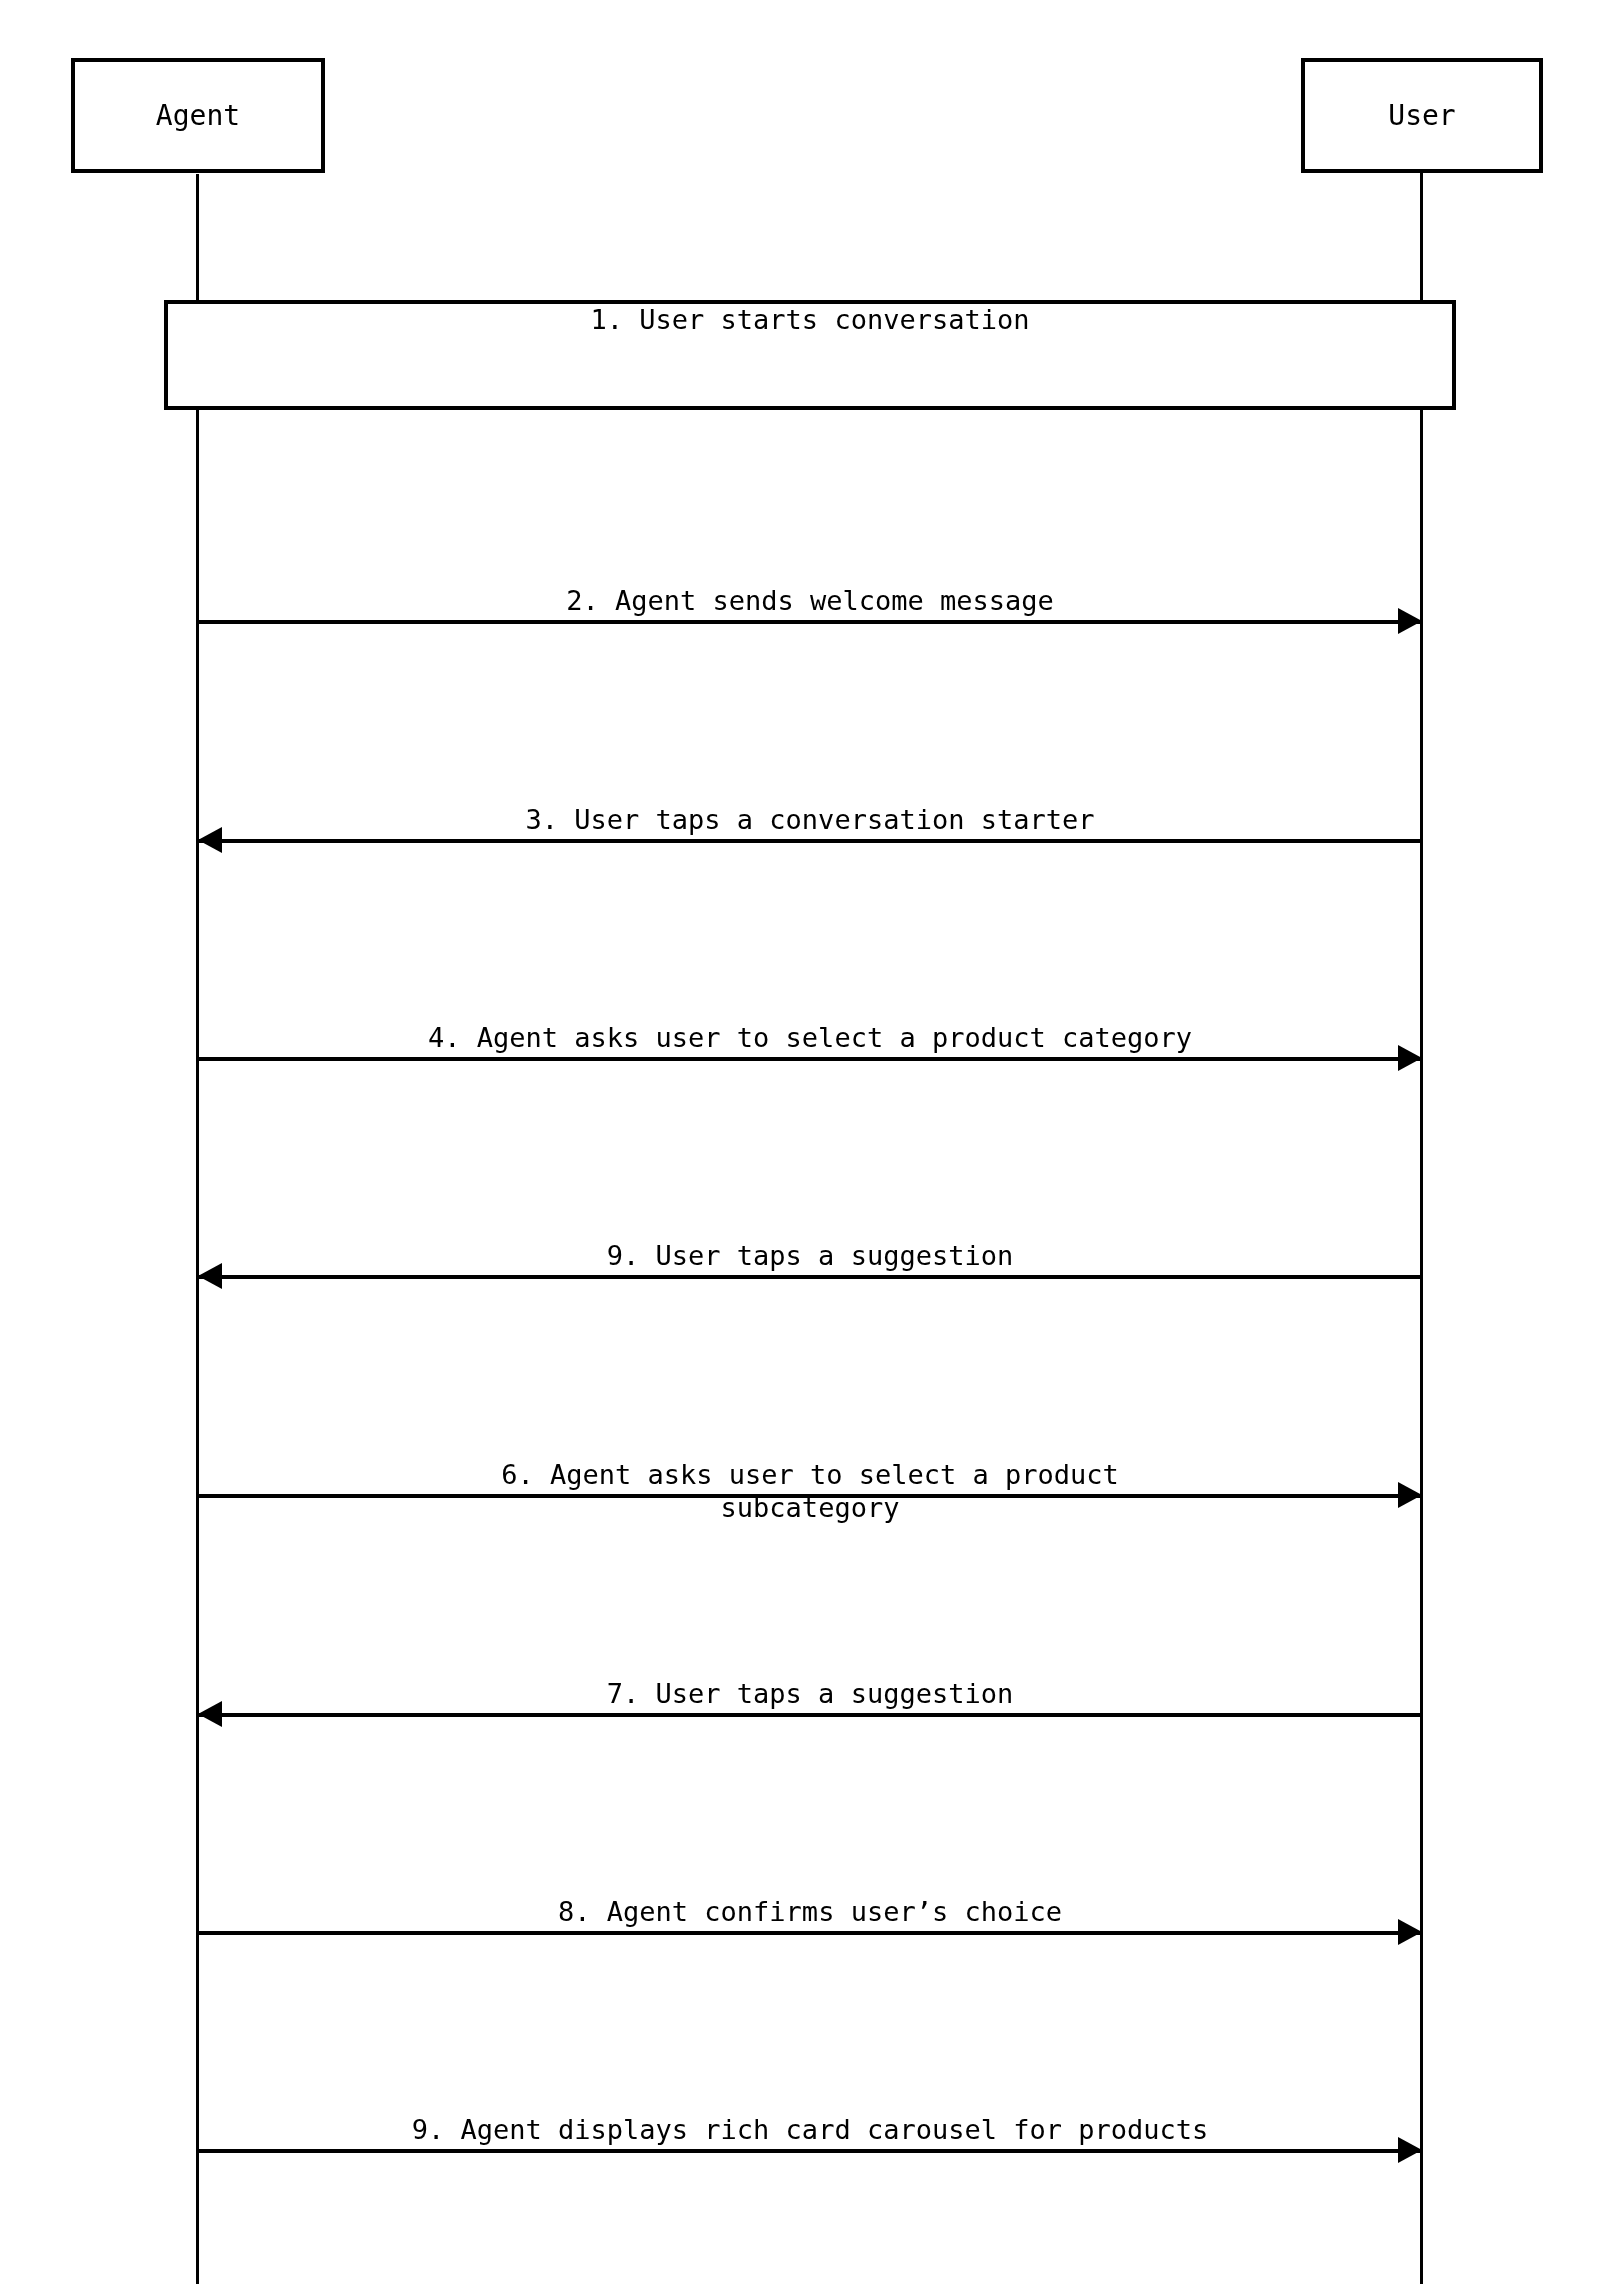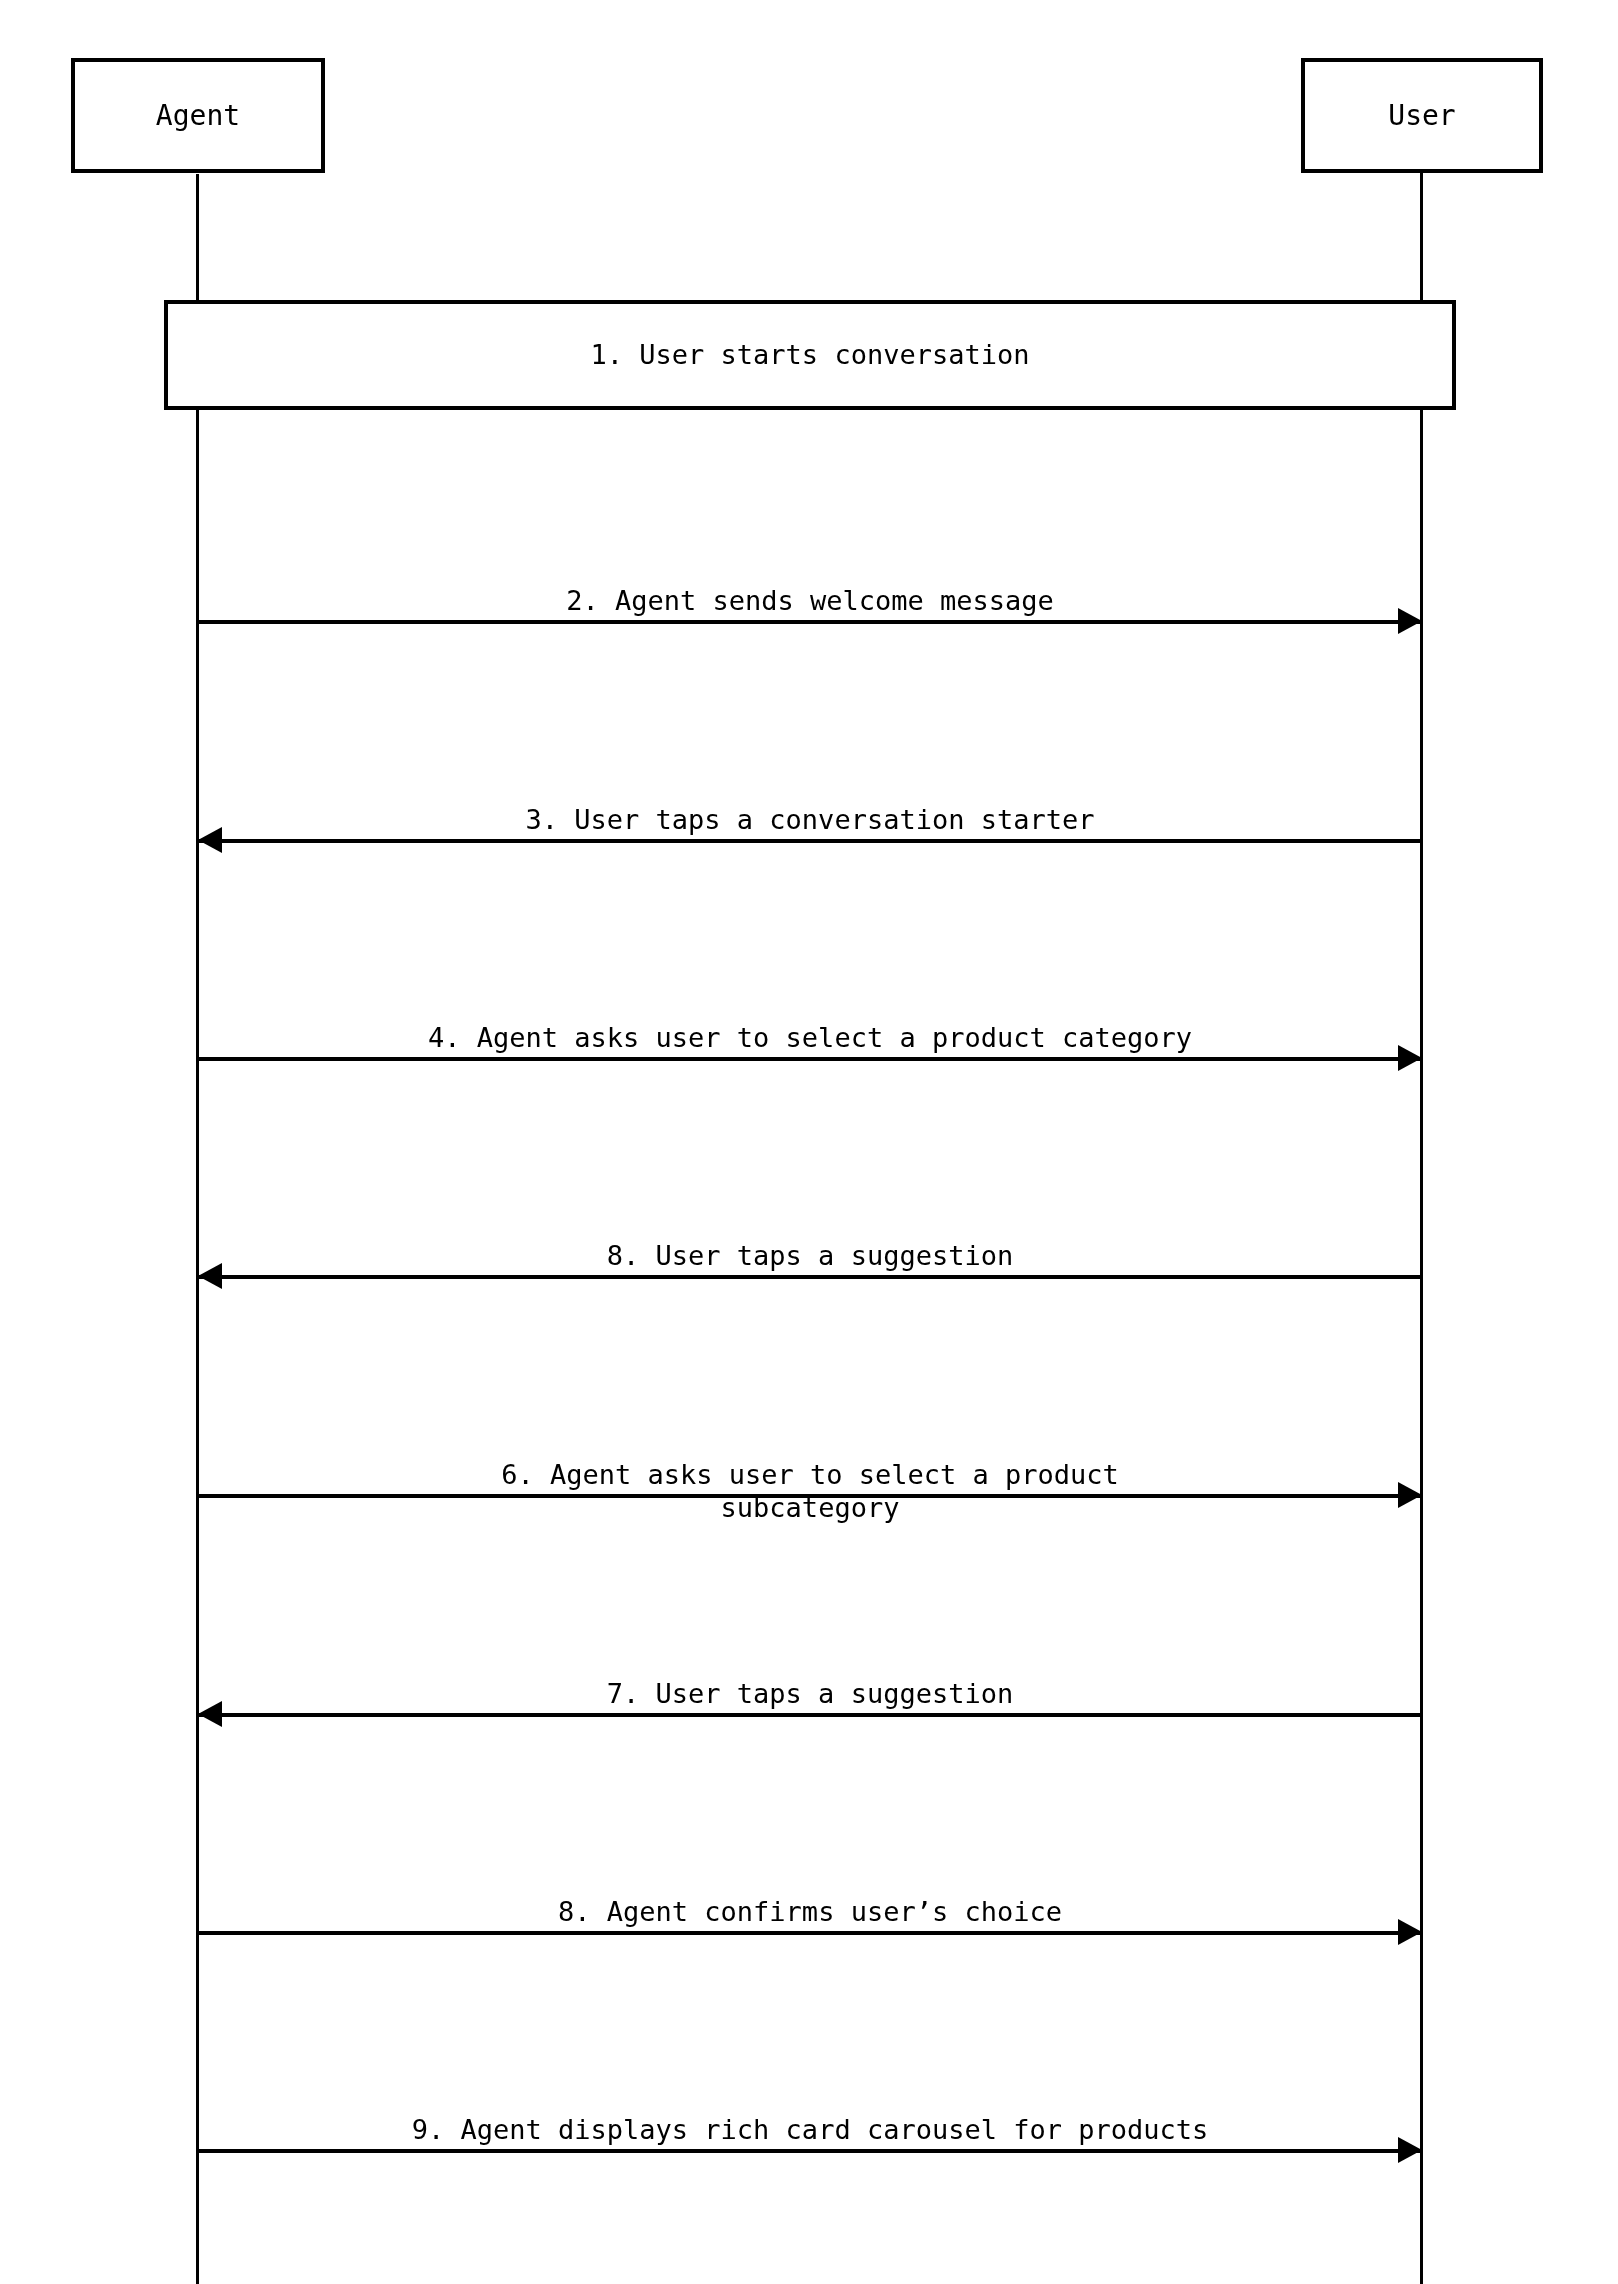--- a/index.html
+++ b/index.html
@@ -46,21 +46,20 @@
     z-index: 1;
   }
 
   
   .note-box {
     position: absolute;
     box-sizing: border-box;
     background: #ffffff;
     border: 4.1px solid #000000;
     display: flex;
-    align-items: center;
     justify-content: center;
     z-index: 4;
   }
   .note-label {
     font-size: 27px;
     line-height: 1.15;
     color: #000000;
     text-align: center;
     white-space: pre-line;
   }
@@ -135,21 +134,21 @@
     <div class="msg-line" style="width:1224px;"></div>
     <div class="msg-head left" style="left:0px;"></div>
   </div>
 
   <div class="msg-label" style="left:810px; top:998px;">4. Agent asks user to select a product category</div>
   <div class="msg" style="left:198px; top:1057px; width:1224px;">
     <div class="msg-line" style="width:1224px;"></div>
     <div class="msg-head right" style="left:1200px;"></div>
   </div>
 
-  <div class="msg-label" style="left:810px; top:1216px;">8. User taps a suggestion</div>
+  <div class="msg-label" style="left:810px; top:1216px;">9. User taps a suggestion</div>
   <div class="msg" style="left:198px; top:1275px; width:1224px;">
     <div class="msg-line" style="width:1224px;"></div>
     <div class="msg-head left" style="left:0px;"></div>
   </div>
 
   <div class="msg-label" style="left:810px; top:1435px;">6. Agent asks user to select a product subcategory</div>
   <div class="msg" style="left:198px; top:1494px; width:1224px;">
     <div class="msg-line" style="width:1224px;"></div>
     <div class="msg-head right" style="left:1200px;"></div>
   </div>

